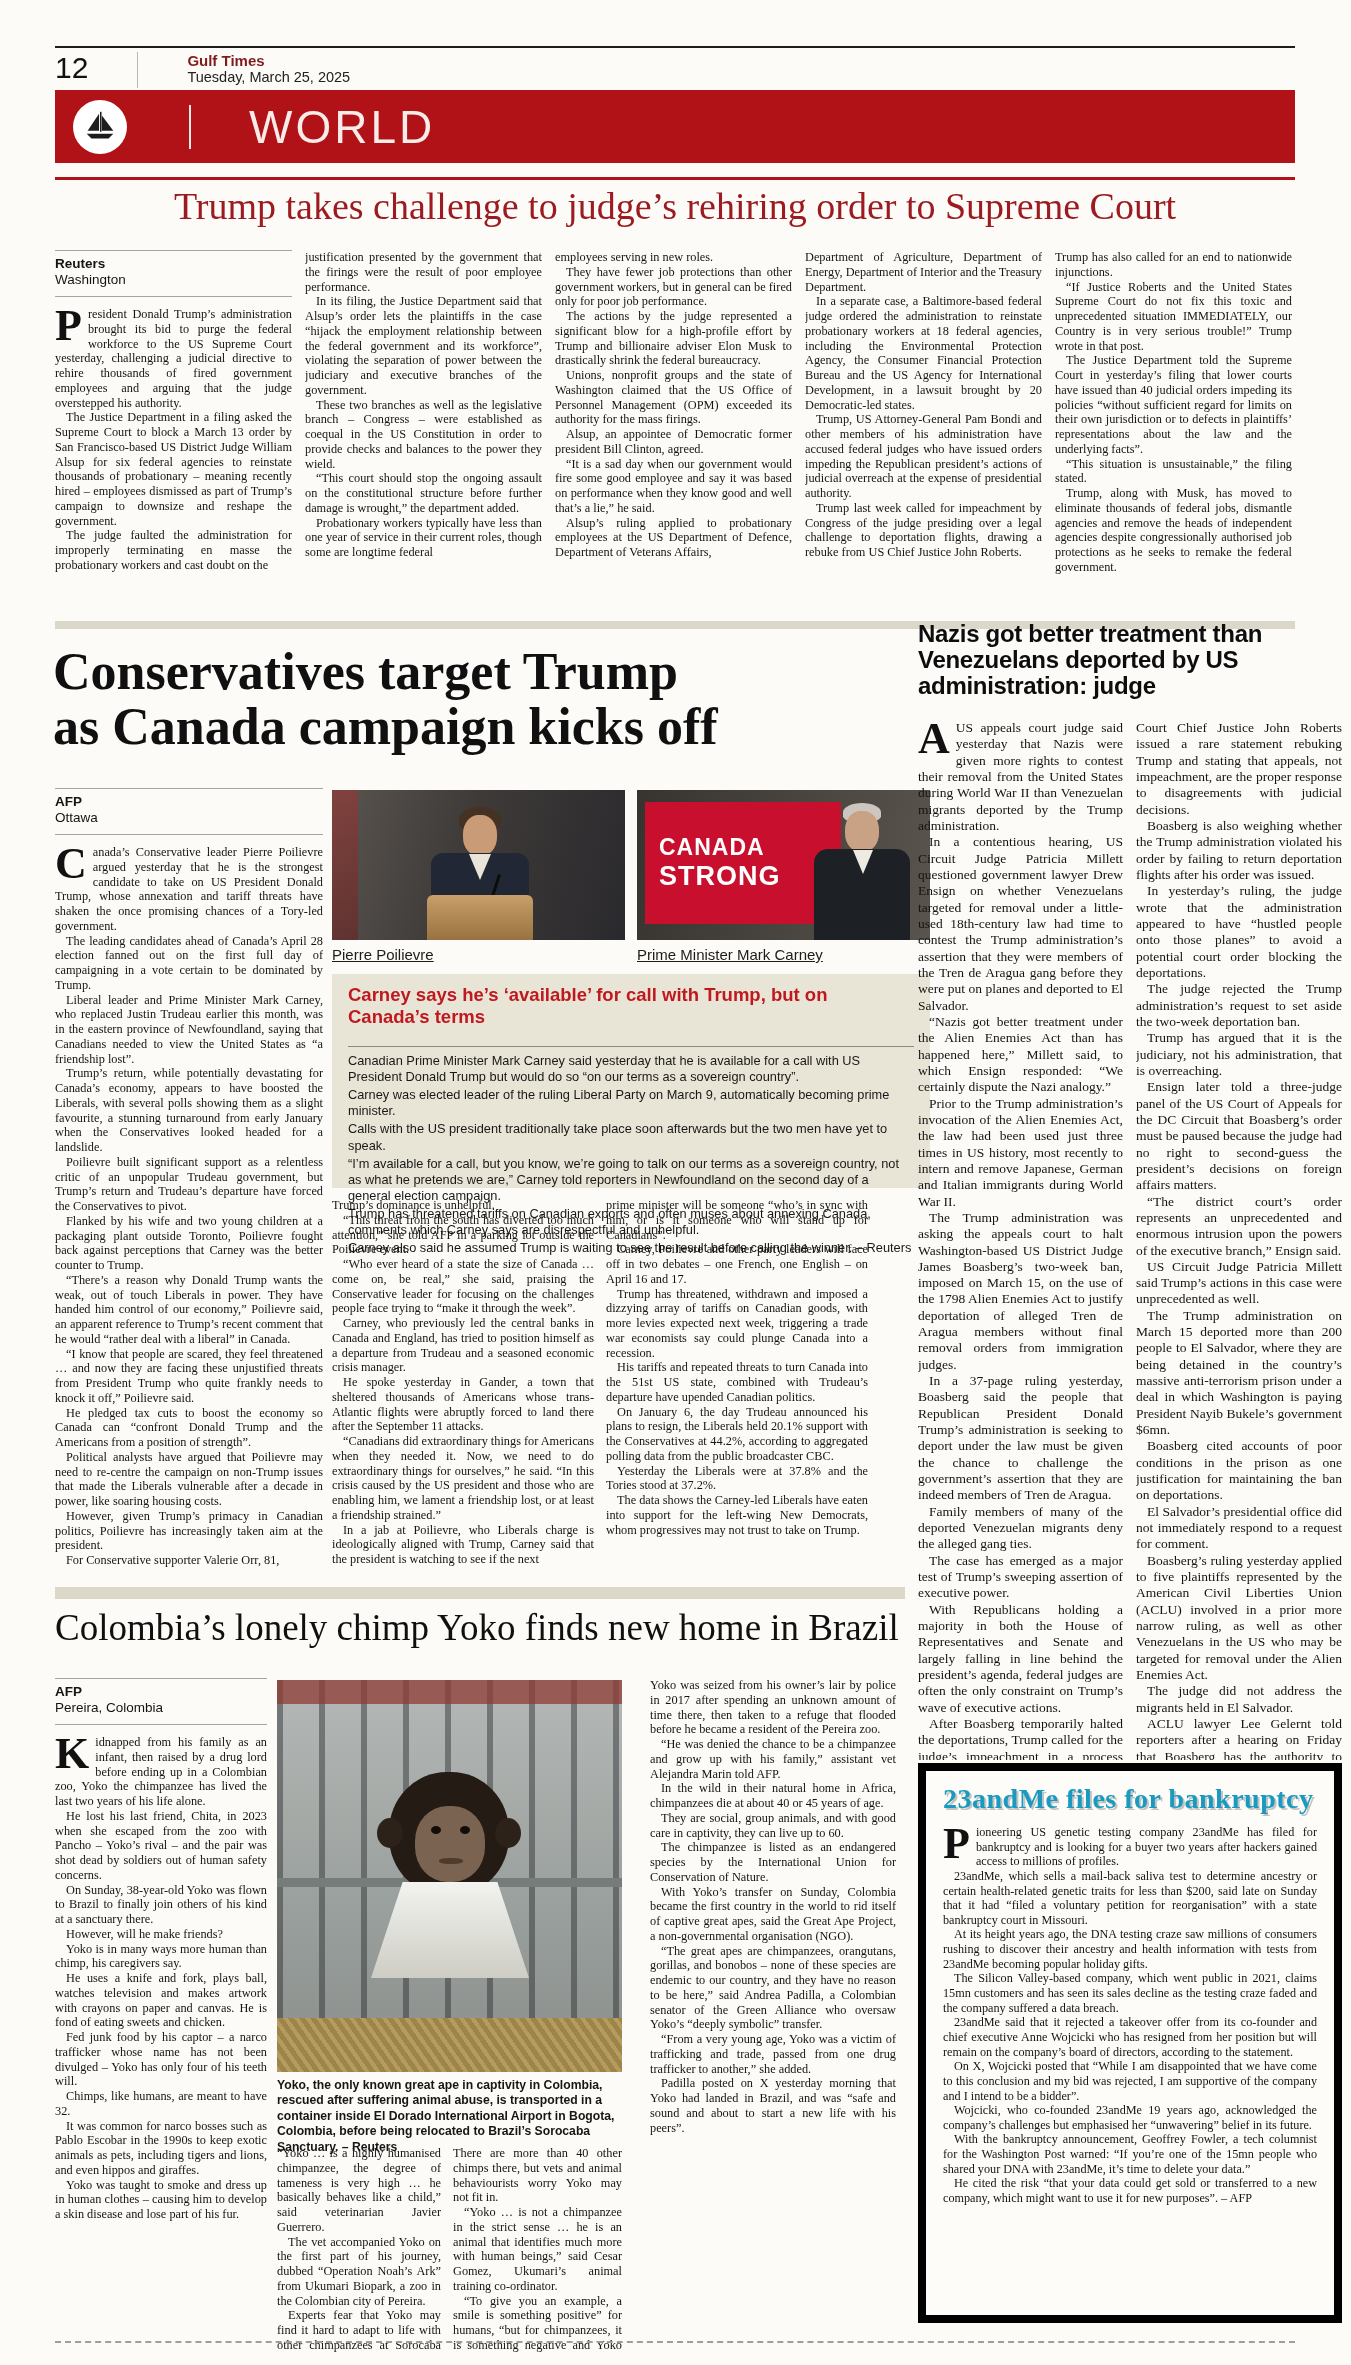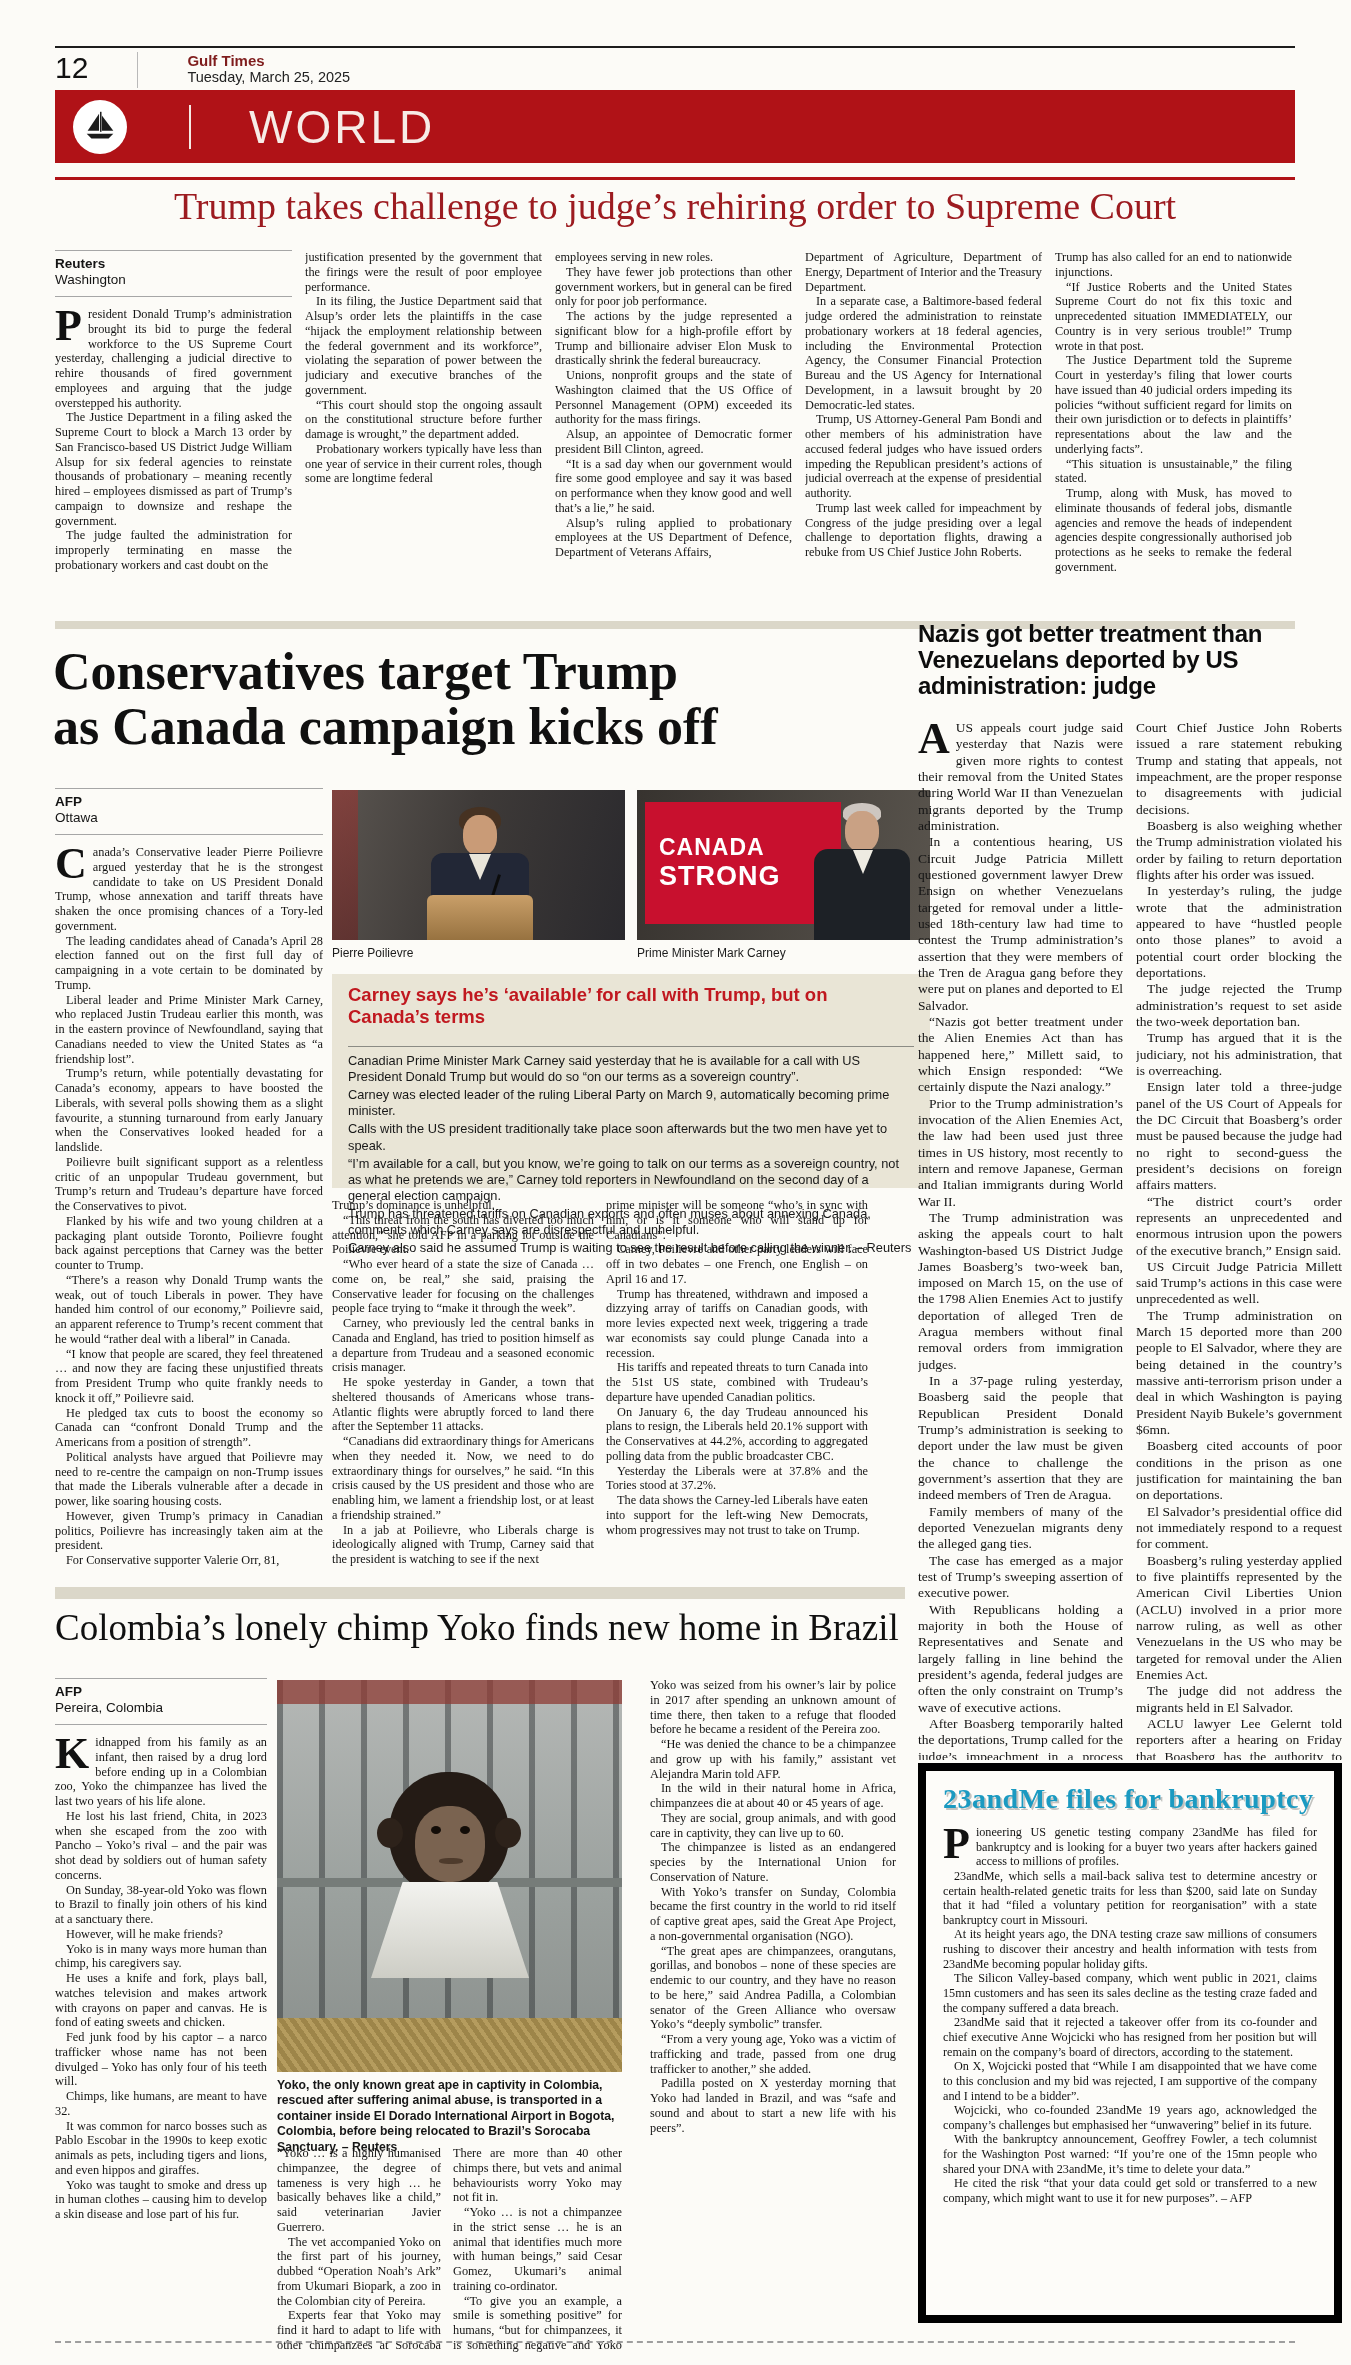--- a/index.html
+++ b/index.html
@@ -67,21 +67,21 @@
   .cp-sign{left:8px;top:12px;width:196px;height:122px;background:#c8102e;color:#fff;
            font-family:"Liberation Sans",sans-serif;font-weight:800;display:flex;flex-direction:column;
            justify-content:center;padding-left:14px;box-sizing:border-box;}
   .cp-sign .s1{font-size:23px;letter-spacing:1px;}
   .cp-sign .s2{font-size:27px;letter-spacing:1px;}
   .cp-hair{left:206px;top:13px;width:38px;height:19px;border-radius:50% 50% 30% 30%;background:#cdc6c0;}
   .cp-head{left:208px;top:21px;width:34px;height:41px;border-radius:45%;background:#c9a184;}
   .cp-body{left:177px;top:59px;width:96px;height:91px;border-radius:14px 14px 0 0;background:#1d2126;}
   .cp-shirt{left:216px;top:60px;width:20px;height:24px;background:#eeebe2;clip-path:polygon(0 0,100% 0,50% 100%);}
 
-  .caption{font-family:"Liberation Sans",sans-serif;font-size:12px;color:#1c1c1c;}
+  .caption{font-family:"Liberation Sans",sans-serif;font-size:15px;color:#1c1c1c;text-decoration:underline;}
 
   
   .carney-box{left:332px;top:974px;width:598px;height:214px;background:#e9e5d6;box-sizing:border-box;padding:10px 16px;}
   .cb-title{font-family:"Liberation Sans",sans-serif;font-weight:800;font-size:18.5px;color:#c0181f;
             border-bottom:1px solid #8b8b84;padding-bottom:18px;margin-bottom:6px;}
   .box-list p{margin:0 0 2px;text-indent:0;font-family:"Liberation Sans",sans-serif;
               font-size:12.8px;line-height:1.26;color:#181818;text-align:left;}
 
   
   .ch-bg{inset:0;background:repeating-linear-gradient(90deg,rgba(38,42,44,.45) 0 6px,rgba(0,0,0,0) 6px 42px),
@@ -152,20 +152,21 @@
       </div>
       <div class="col fs-a" style="height:286px">
           <p class="dc">President Donald Trump’s administration brought its bid to purge the federal workforce to the US Supreme Court yesterday, challenging a judicial directive to rehire thousands of fired government employees and arguing that the judge overstepped his authority.</p>
           <p>The Justice Department in a filing asked the Supreme Court to block a March 13 order by San Francisco-based US District Judge William Alsup for six federal agencies to reinstate thousands of probationary – meaning recently hired – employees dismissed as part of Trump’s campaign to downsize and reshape the government.</p>
           <p>The judge faulted the administration for improperly terminating en masse the probationary workers and cast doubt on the</p>
         </div>
     </div>
     <div class="tcol col fs-a">
         <p>justification presented by the government that the firings were the result of poor employee performance.</p>
         <p>In its filing, the Justice Department said that Alsup’s order lets the plaintiffs in the case “hijack the employment relationship between the federal government and its workforce”, violating the separation of power between the judiciary and executive branches of the government.</p>
+        <p>These two branches as well as the legislative branch – Congress – were established as coequal in the US Constitution in order to provide checks and balances to the power they wield.</p>
         <p>“This court should stop the ongoing assault on the constitutional structure before further damage is wrought,” the department added.</p>
         <p>Probationary workers typically have less than one year of service in their current roles, though some are longtime federal</p>
       </div>
     <div class="tcol col fs-a">
         <p>employees serving in new roles.</p>
         <p>They have fewer job protections than other government workers, but in general can be fired only for poor job performance.</p>
         <p>The actions by the judge represented a significant blow for a high-profile effort by Trump and billionaire adviser Elon Musk to drastically shrink the federal bureaucracy.</p>
         <p>Unions, nonprofit groups and the state of Washington claimed that the US Office of Personnel Management (OPM) exceeded its authority for the mass firings.</p>
         <p>Alsup, an appointee of Democratic former president Bill Clinton, agreed.</p>
         <p>“It is a sad day when our government would fire some good employee and say it was based on performance when they know good and well that’s a lie,” he said.</p>

